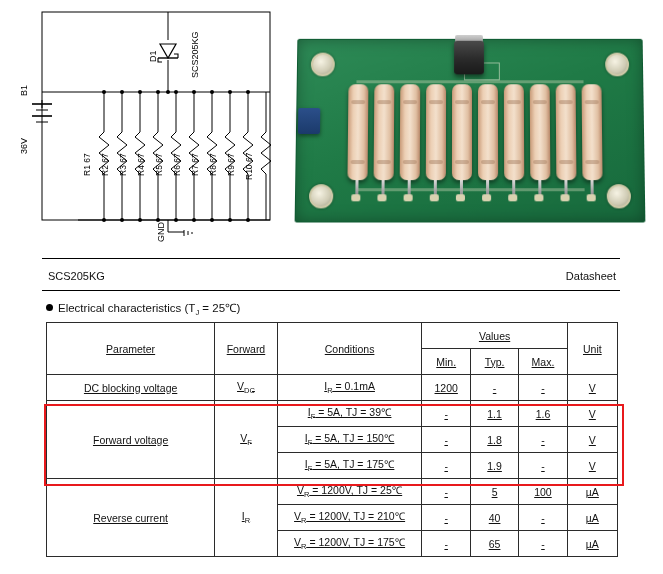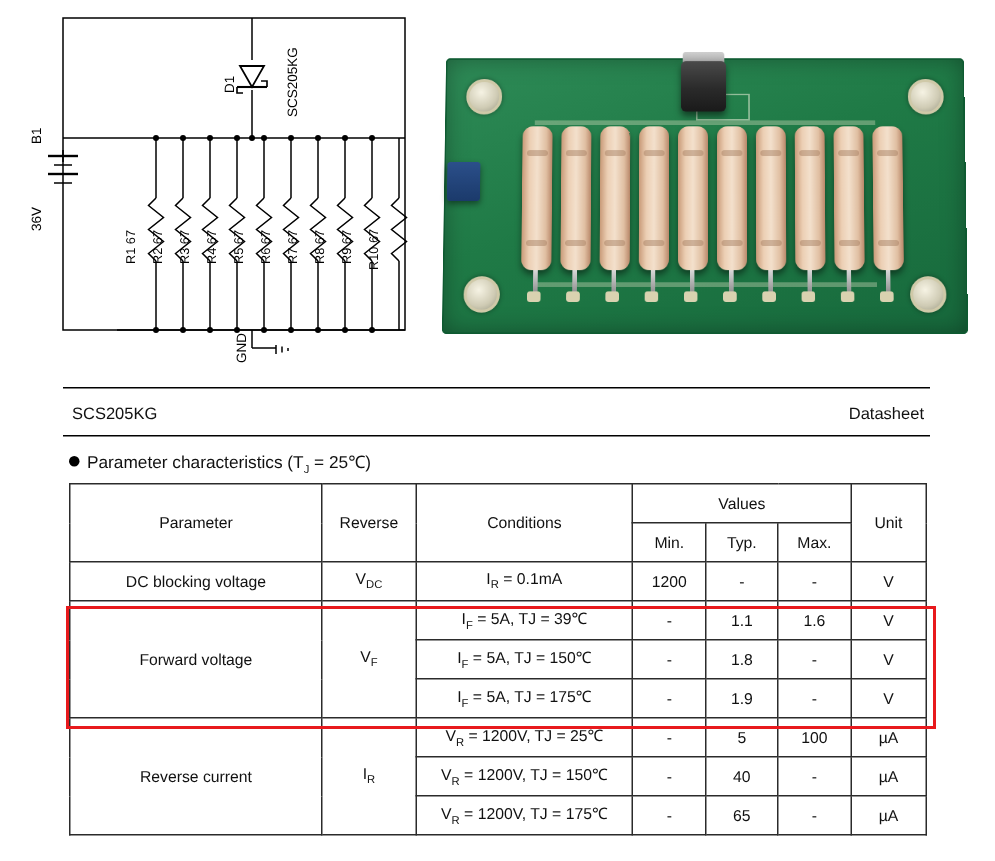--- a/index.html
+++ b/index.html
@@ -186,20 +186,21 @@
     width: 572px;
     font-size: 10.5px;
     color: #111;
   }
   table.ec th, table.ec td {
     border: 1px solid #2b2b2b;
     padding: 0;
     text-align: center;
     vertical-align: middle;
     height: 25px;
+    text-decoration: underline;
   }
   table.ec th {
     font-weight: normal;
   }
   td.left, th.left {
     text-align: left;
     padding-left: 9px;
   }
   .col-param { width: 170px; }
   .col-symbol { width: 62px; }
@@ -407,29 +408,29 @@
 
 <div id="divider"></div>
 
 <div id="doc-header">
   <span>SCS205KG</span>
   <span>Datasheet</span>
 </div>
 <div id="header-rule"></div>
 
 <div id="section-title">
-  <span class="bullet"></span><span>Parameter characteristics (T</span><span class="sub">J</span><span> = 25℃)</span>
+  <span class="bullet"></span><span>Electrical characteristics (T</span><span class="sub">J</span><span> = 25℃)</span>
 </div>
 
 <div id="table-wrap">
   <table class="ec">
     <thead>
       <tr>
         <th class="col-param" rowspan="2">Parameter</th>
-        <th class="col-symbol" rowspan="2">Reverse</th>
+        <th class="col-symbol" rowspan="2">Forward</th>
         <th class="col-cond" rowspan="2">Conditions</th>
         <th colspan="3">Values</th>
         <th class="col-unit" rowspan="2">Unit</th>
       </tr>
       <tr>
         <th class="col-val">Min.</th>
         <th class="col-val">Typ.</th>
         <th class="col-val">Max.</th>
       </tr>
     </thead>
@@ -472,21 +473,21 @@
       <tr>
         <td class="left" rowspan="3">Reverse current</td>
         <td rowspan="3"><span>I</span><span class="sub">R</span></td>
         <td class="left"><span>V</span><span class="sub">R</span><span> = 1200V, TJ = 25℃</span></td>
         <td>-</td>
         <td>5</td>
         <td>100</td>
         <td>µA</td>
       </tr>
       <tr>
-        <td class="left"><span>V</span><span class="sub">R</span><span> = 1200V, TJ = 150℃</span></td>
+        <td class="left"><span>V</span><span class="sub">R</span><span> = 1200V, TJ = 210℃</span></td>
         <td>-</td>
         <td>40</td>
         <td>-</td>
         <td>µA</td>
       </tr>
       <tr>
         <td class="left"><span>V</span><span class="sub">R</span><span> = 1200V, TJ = 175℃</span></td>
         <td>-</td>
         <td>65</td>
         <td>-</td>

